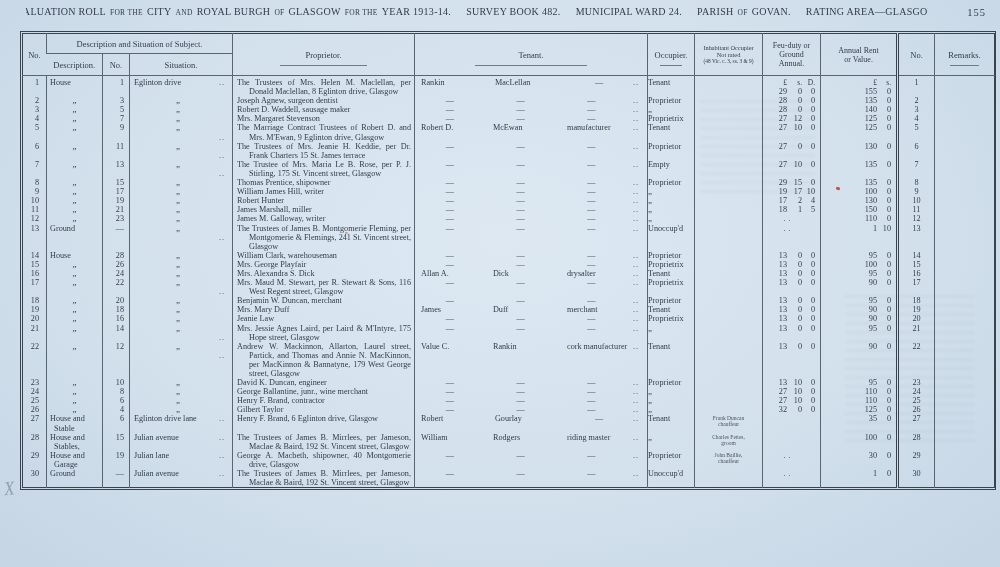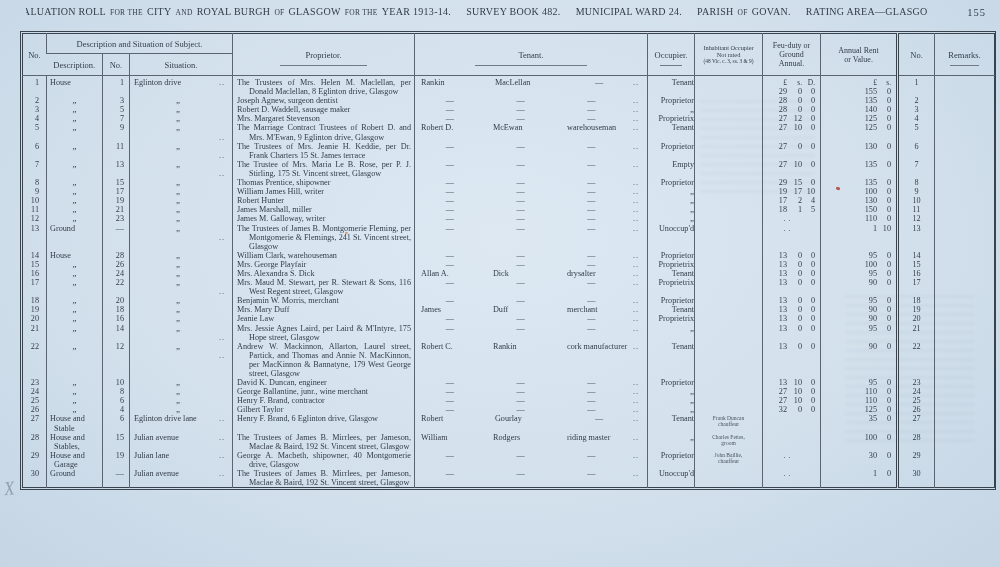--- a/index.html
+++ b/index.html
@@ -51,21 +51,21 @@
   .c-stno{text-align:right;padding-right:5px}
   .c-sit{position:relative;padding-left:4px}
   .c-sit .dots{position:absolute;right:7px;top:inherit}
   .c-sit.ditto .sit-t{display:block;text-align:center;font-size:9px;padding-right:10px}
   .c-prop{padding:0 3px 0 16px;text-indent:-12px;text-align:justify}
   .ten-row{display:flex}
   .tt{padding-left:6px}
   .t1{width:30%}.t2{width:31%}.t3{width:30%}
   .tt.dash{text-align:center;padding-left:0}
   .tdots{flex:1;text-align:right;padding-right:8px}
-  .c-occ{text-align:right}
+  .c-occ{text-align:left}
   .c-occ.ditto{font-size:9px}
   .c-inh{text-align:center;font-size:5.5px;line-height:6px;white-space:pre-line;padding-top:1px;color:#49555f}
   .money{display:flex;justify-content:flex-end;padding-right:5px}
   .money .m{text-align:right;flex:0 0 auto}
   .mlabel .m{font-size:7.4px}
   .mdots{text-align:center;letter-spacing:3px;padding-right:6px}
   .c-no2{text-align:center}
   .dots{letter-spacing:1px}
 
   
@@ -295,21 +295,21 @@
           <td class="c-stno">9</td>
           <td class="c-sit ditto">
             <span class="sit-t">„</span>
             <span class="dots">..</span>
           </td>
           <td class="c-prop">The Marriage Contract Trustees of Robert D. and Mrs. M'Ewan, 9 Eglinton drive, Glasgow</td>
           <td class="c-ten">
             <div class="ten-row">
               <span class="tt t1">Robert D.</span>
               <span class="tt t2">McEwan</span>
-              <span class="tt t3">warehouseman</span>
+              <span class="tt t3">manufacturer</span>
               <span class="dots tdots">..</span>
             </div>
           </td>
           <td class="c-occ">Tenant</td>
           <td class="c-inh"></td>
           <td class="c-feu">
             <div class="money ">
               <span class="m" style="width: 20px;">27</span>
               <span class="m" style="width: 15px;">10</span>
               <span class="m" style="width: 13px;">0</span>
@@ -728,21 +728,21 @@
           <td class="c-no2 heavy">17</td>
           <td class="c-rem"></td>
         </tr>
         <tr>
           <td class="c-no">18</td>
           <td class="c-desc ditto">„</td>
           <td class="c-stno">20</td>
           <td class="c-sit ditto">
             <span class="sit-t">„</span>
           </td>
-          <td class="c-prop">Benjamin W. Morris, merchant</td>
+          <td class="c-prop">Benjamin W. Duncan, merchant</td>
           <td class="c-ten">
             <div class="ten-row">
               <span class="tt t1 dash">—</span>
               <span class="tt t2 dash">—</span>
               <span class="tt t3 dash">—</span>
               <span class="dots tdots">..</span>
             </div>
           </td>
           <td class="c-occ">Proprietor</td>
           <td class="c-inh"></td>
@@ -869,21 +869,21 @@
           <td class="c-no">22</td>
           <td class="c-desc ditto">„</td>
           <td class="c-stno">12</td>
           <td class="c-sit ditto">
             <span class="sit-t">„</span>
             <span class="dots">..</span>
           </td>
           <td class="c-prop">Andrew W. Mackinnon, Allarton, Laurel street, Partick, and Thomas and Annie N. MacKinnon, per MacKinnon &amp; Bannatyne, 179 West George street, Glasgow</td>
           <td class="c-ten">
             <div class="ten-row">
-              <span class="tt t1">Robert C.</span>
+              <span class="tt t1">Value C.</span>
               <span class="tt t2">Rankin</span>
               <span class="tt t3">cork manufacturer</span>
               <span class="dots tdots">..</span>
             </div>
           </td>
           <td class="c-occ">Tenant</td>
           <td class="c-inh"></td>
           <td class="c-feu">
             <div class="money ">
               <span class="m" style="width: 20px;">13</span>

